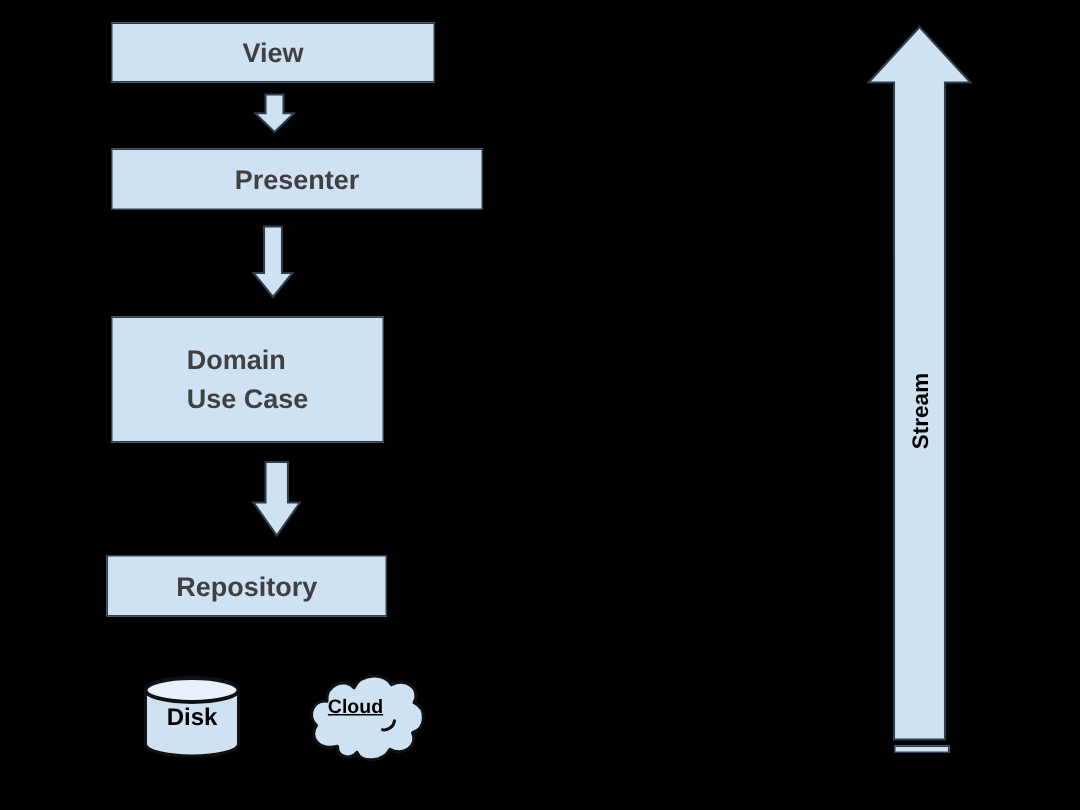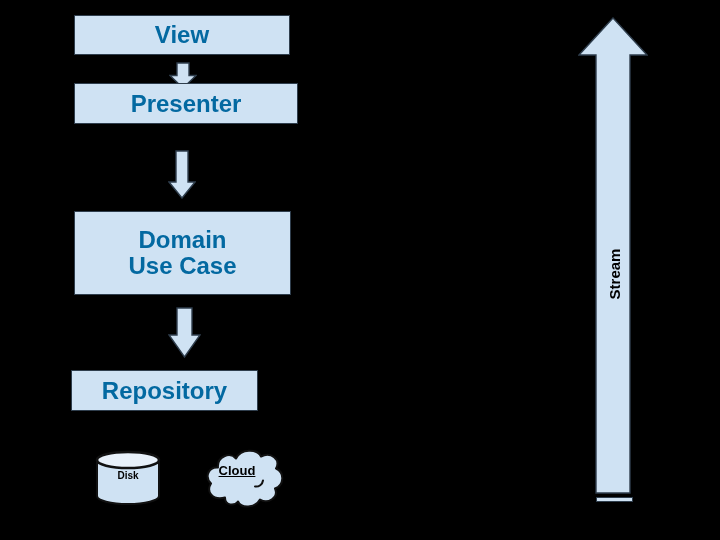--- a/index.html
+++ b/index.html
@@ -19,67 +19,66 @@
     position: absolute;
     background: #cfe2f3;
     border: 1.5px solid #2f3e4d;
     box-sizing: border-box;
     display: flex;
     align-items: center;
     justify-content: center;
   }
   .box-label {
     font-weight: bold;
-    font-size: 24px;
+    font-size: 18px;
     line-height: 26px;
-    color: #0369a1;
-    text-align: center;
+    color: #404040;
     white-space: pre-line;
   }
   .arrow-svg {
     position: absolute;
     display: block;
   }
   .shape-svg {
     position: absolute;
     display: block;
   }
   .shape-label {
     position: absolute;
     font-weight: bold;
     color: #000000;
     text-align: center;
   }
   #disk-label {
     left: 95px;
     top: 470px;
     width: 66px;
-    font-size: 10px;
+    font-size: 16px;
   }
   #cloud-label {
     left: 205px;
     top: 463px;
     width: 64px;
     font-size: 13px;
     text-decoration: underline;
   }
   #stream-label {
     position: absolute;
     left: 614px;
     top: 274px;
     transform: translate(-50%, -50%) rotate(-90deg);
     transform-origin: center;
     font-weight: bold;
     font-size: 15px;
     color: #000000;
     white-space: nowrap;
   }
   #view-box       { left: 74px;  top: 15px;  width: 216px; height: 40px; }
-  #presenter-box  { left: 74px;  top: 83px;  width: 224px; height: 41px; }
-  #domain-box     { left: 74px;  top: 211px; width: 217px; height: 84px; }
+  #presenter-box  { left: 74px;  top: 99px;  width: 248px; height: 41px; }
+  #domain-box     { left: 74px;  top: 211px; width: 182px; height: 84px; }
   #repository-box { left: 71px;  top: 370px; width: 187px; height: 41px; }
   #arrow-1 { left: 169px; top: 62px;  width: 28px; height: 27px; }
   #arrow-2 { left: 168px; top: 150px; width: 28px; height: 49px; }
   #arrow-3 { left: 168px; top: 307px; width: 33px; height: 51px; }
   #disk-icon  { left: 95px;  top: 450px; width: 66px; height: 56px; }
   #cloud-icon { left: 205px; top: 447px; width: 80px; height: 63px; }
   #stream-arrow { left: 578px; top: 17px; width: 70px; height: 477px; }
   #stream-base-bar {
     position: absolute;
     left: 596px;

